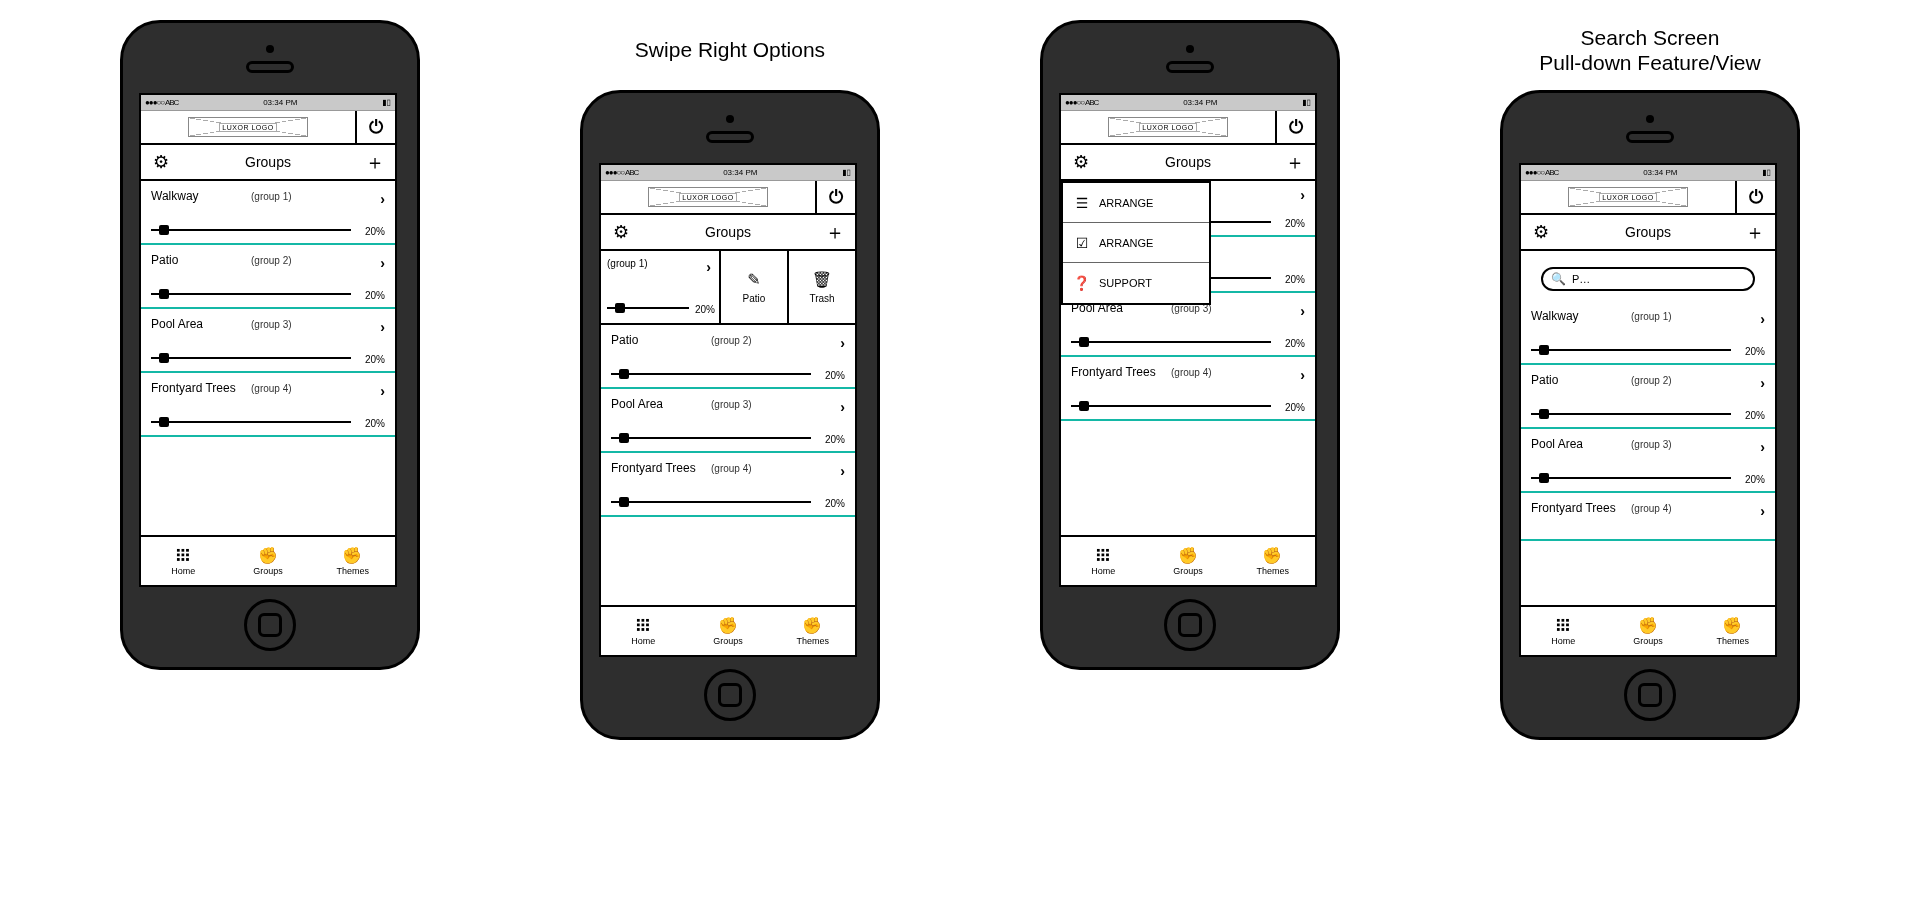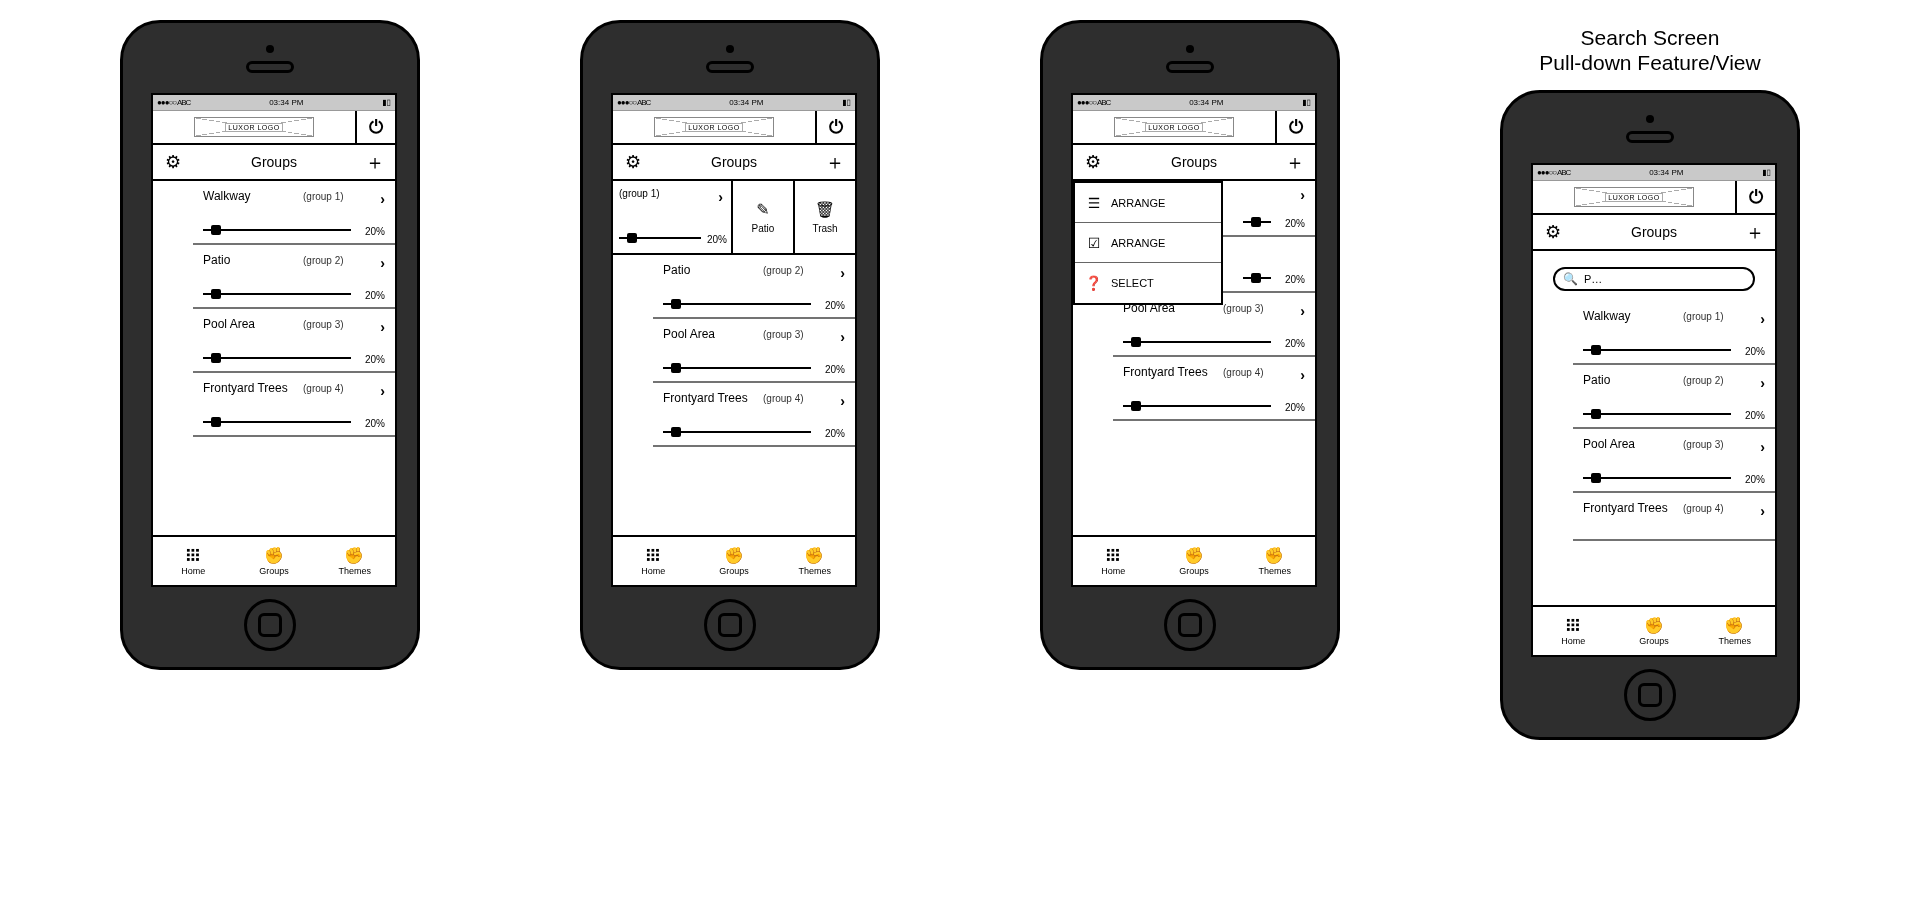--- a/index.html
+++ b/index.html
@@ -35,21 +35,21 @@
   }
 
   
   .phone {
     width: 300px;
     height: 650px;
     background: #2e2e2e;
     border: 3px solid #000;
     border-radius: 40px;
     position: relative;
-    padding: 70px 20px 80px 28px;
+    padding: 70px 20px 80px 16px;
   }
   .cam {
     position: absolute;
     top: 22px; left: 50%; transform: translateX(-50%);
     width: 8px; height: 8px; border-radius: 50%;
     background:#000;
   }
   .earpiece {
     position: absolute;
     top: 38px; left: 50%; transform: translateX(-50%);
@@ -115,22 +115,22 @@
     height: 36px; border-bottom: 2px solid #000;
     display:flex; align-items:center;
   }
   .sectionbar .gear { width: 40px; text-align:center; font-size:18px;}
   .sectionbar .label { flex:1; text-align:center; font-size:14px;}
   .sectionbar .plus { width: 40px; text-align:center; font-size:20px; font-weight:300;}
 
   
   .list { flex:1; overflow:hidden; position:relative; }
   .row {
-    height: 64px; border-bottom: 2px solid #737373;
-    padding: 8px 10px 6px 10px; position:relative;margin-left:40px;
+    height: 64px; border-bottom: 2px solid #14b8a6;
+    padding: 8px 10px 6px 10px; position:relative;
   }
   .row .name { font-size: 12px; }
   .row .sub { font-size: 10px; color:#333; position:absolute; left: 110px; top: 10px;}
   .row .chev { position:absolute; right: 10px; top: 10px; font-size: 14px; font-weight:bold;}
   .slider {
     position:absolute; left: 10px; right: 44px; bottom: 12px;
     height: 2px; background:#000;
   }
   .slider::before {
     content:""; position:absolute; left: 8px; top:-4px;
@@ -273,20 +273,21 @@
             </div>
         </div>
       </div>
       <div class="homebtn">
           <div class="homebtn-inner"></div>
         </div>
     </div>
   </div>
 
   <div class="col">
+    <div class="screen-title">Swipe Right Options</div>
     <div class="phone">
       <div class="cam"></div>
       <div class="earpiece"></div>
       <div class="screen">
         <div class="statusbar">
           <span class="dots">●●●○○ ABC</span>
           <span>03:34 PM</span>
           <span>▮▯</span>
         </div>
         <div class="logobar">
@@ -434,21 +435,21 @@
           <div class="item">
             <span class="ico">☰</span>
             <span>ARRANGE</span>
           </div>
           <div class="item">
             <span class="ico">☑</span>
             <span>ARRANGE</span>
           </div>
           <div class="item">
             <span class="ico">❓</span>
-            <span>SELECT</span>
+            <span>SUPPORT</span>
           </div>
         </div>
       </div>
       <div class="homebtn">
           <div class="homebtn-inner"></div>
         </div>
     </div>
   </div>
 
   <div class="col">

